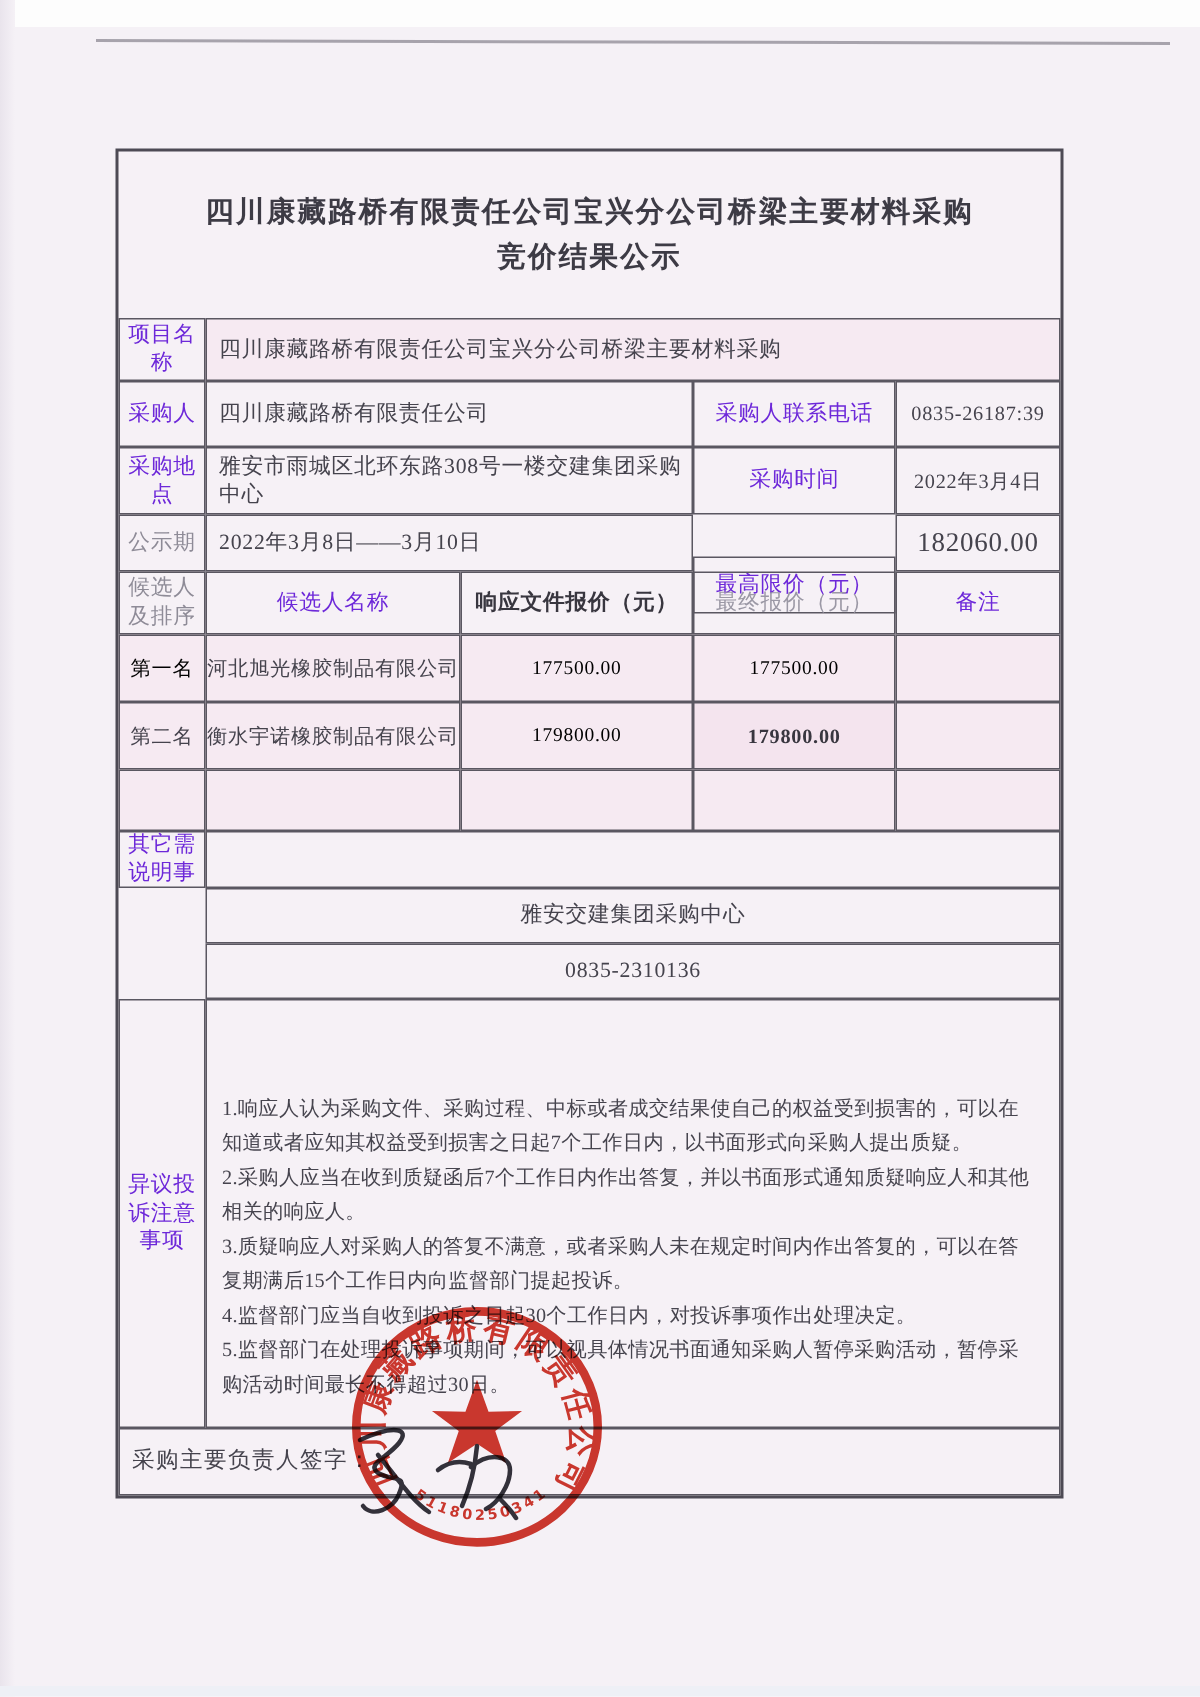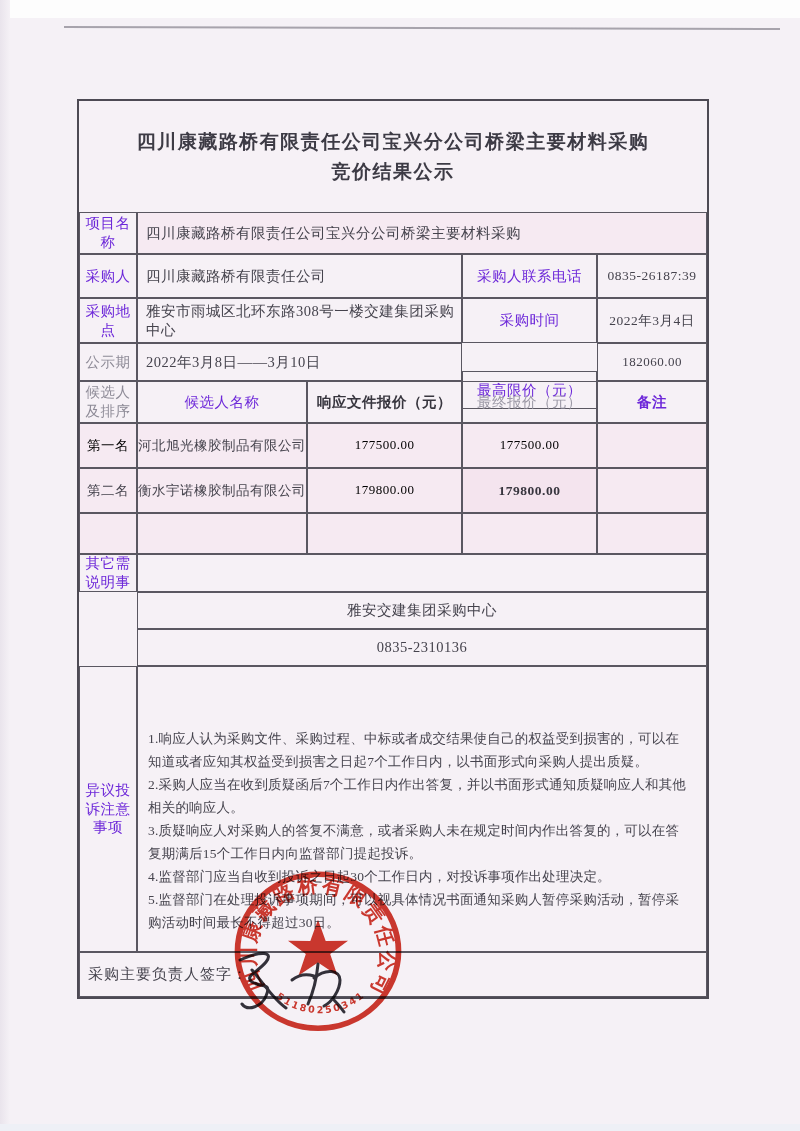--- a/index.html
+++ b/index.html
@@ -69,28 +69,28 @@
 
   <div class="cell label" style="left:0;top:197px;width:58px;height:45px;">采购地
 点</div>
   <div class="cell left" style="left:58px;top:197px;width:325px;height:45px;">雅安市雨城区北环东路308号一楼交建集团采购中心</div>
   <div class="cell label" style="left:383px;top:197px;width:135px;height:45px;">采购时间</div>
   <div class="cell num" style="left:518px;top:197px;width:110px;height:45px;font-size:13.5px;">2022年3月4日</div>
 
   <div class="cell label-light" style="left:0;top:242px;width:58px;height:38px;">公示期</div>
   <div class="cell left" style="left:58px;top:242px;width:325px;height:38px;">2022年3月8日——3月10日</div>
   <div class="cell label" style="left:383px;top:242px;width:135px;height:38px;margin-top:28px;">最高限价（元）</div>
-  <div class="cell num" style="left:518px;top:242px;width:110px;height:38px;font-size:13px;">182060.00</div>
+  <div class="cell num" style="left:518px;top:242px;width:110px;height:38px;font-size:18px;">182060.00</div>
 
   <div class="cell label-light" style="left:0;top:280px;width:58px;height:42px;">候选人
 及排序</div>
   <div class="cell label" style="left:58px;top:280px;width:170px;height:42px;">候选人名称</div>
   <div class="cell label dark-bold" style="left:228px;top:280px;width:155px;height:42px;font-weight:700;">响应文件报价（元）</div>
   <div class="cell" style="left:383px;top:280px;width:135px;height:42px;color:#9b98a5;">最终报价（元）</div>
-  <div class="cell label" style="left:518px;top:280px;width:110px;height:42px;font-weight:bold;">备注</div>
+  <div class="cell label" style="left:518px;top:280px;width:110px;height:42px;">备注</div>
 
   <div class="cell tint faded" style="left:0;top:322px;width:58px;height:45px;font-size:13.5px;">第一名</div>
   <div class="cell tint" style="left:58px;top:322px;width:170px;height:45px;font-size:13.5px;">河北旭光橡胶制品有限公司</div>
   <div class="cell tint num faded" style="left:228px;top:322px;width:155px;height:45px;font-size:13px;">177500.00</div>
   <div class="cell tint num faded" style="left:383px;top:322px;width:135px;height:45px;font-size:13px;">177500.00</div>
   <div class="cell tint" style="left:518px;top:322px;width:110px;height:45px;"></div>
 
   <div class="cell tint" style="left:0;top:367px;width:58px;height:45px;font-size:13.5px;">第二名</div>
   <div class="cell tint" style="left:58px;top:367px;width:170px;height:45px;font-size:13.5px;">衡水宇诺橡胶制品有限公司</div>
   <div class="cell tint num faded" style="left:228px;top:367px;width:155px;height:45px;font-size:13px;">179800.00</div>

